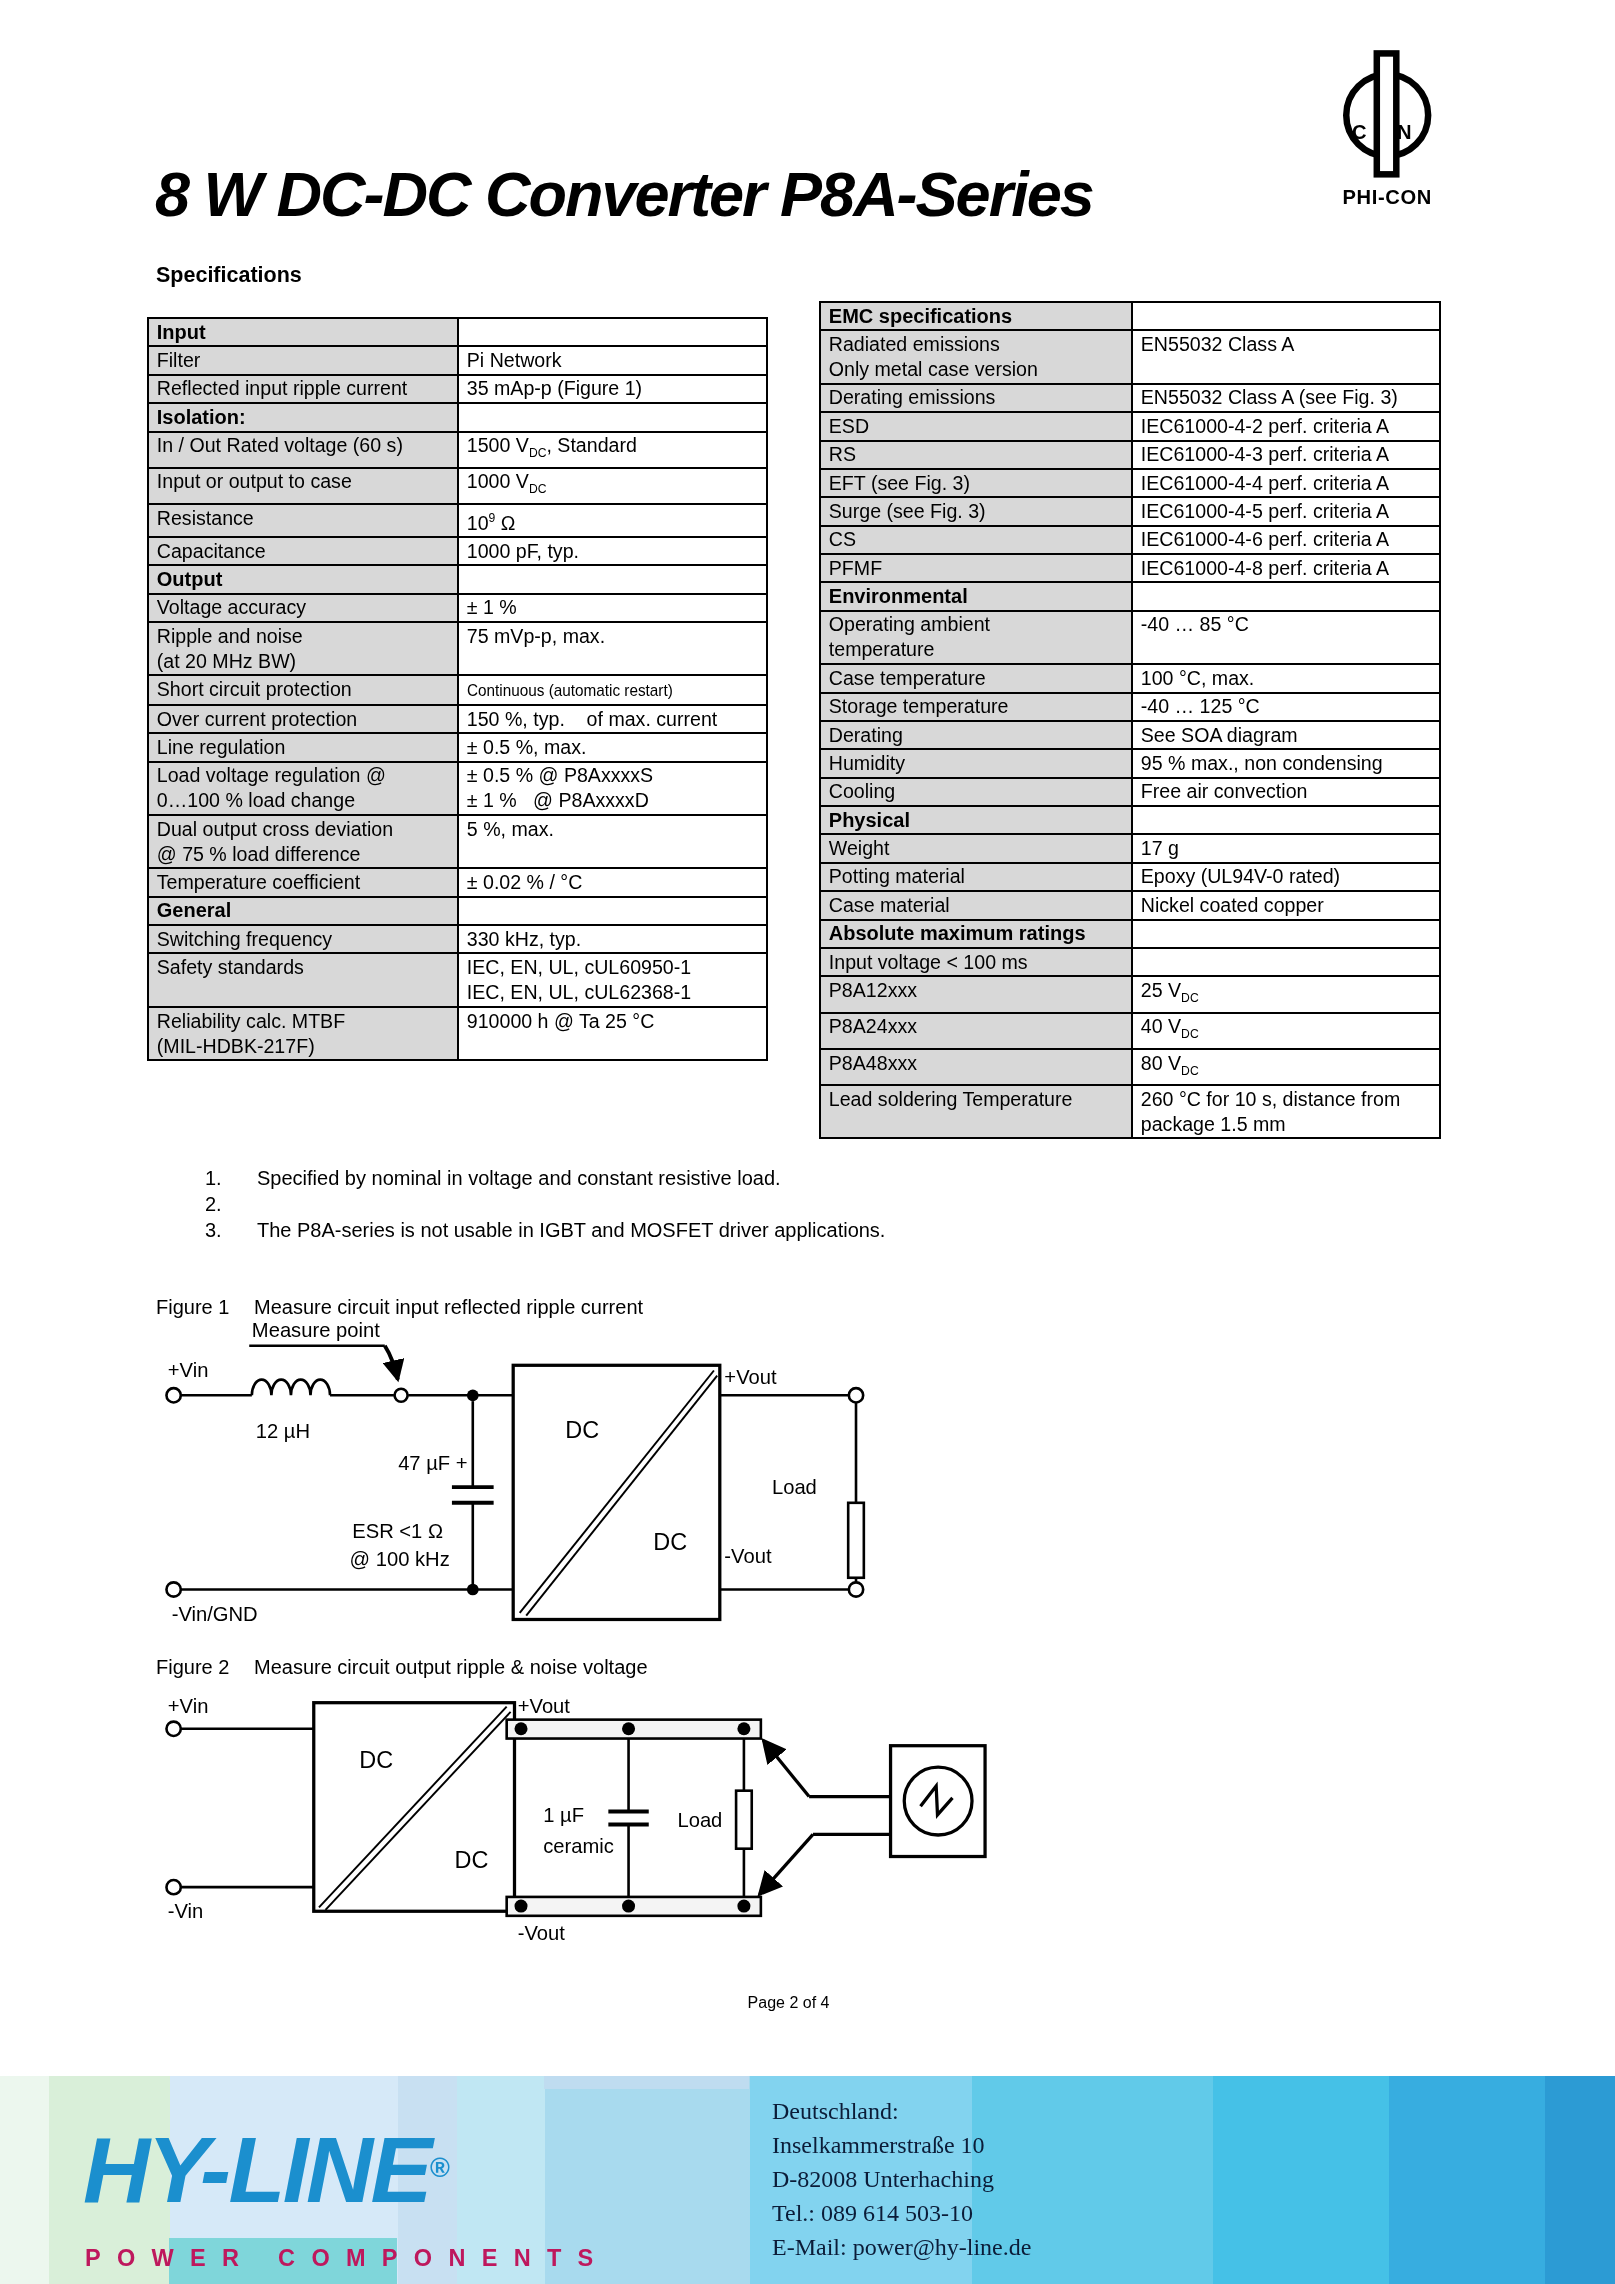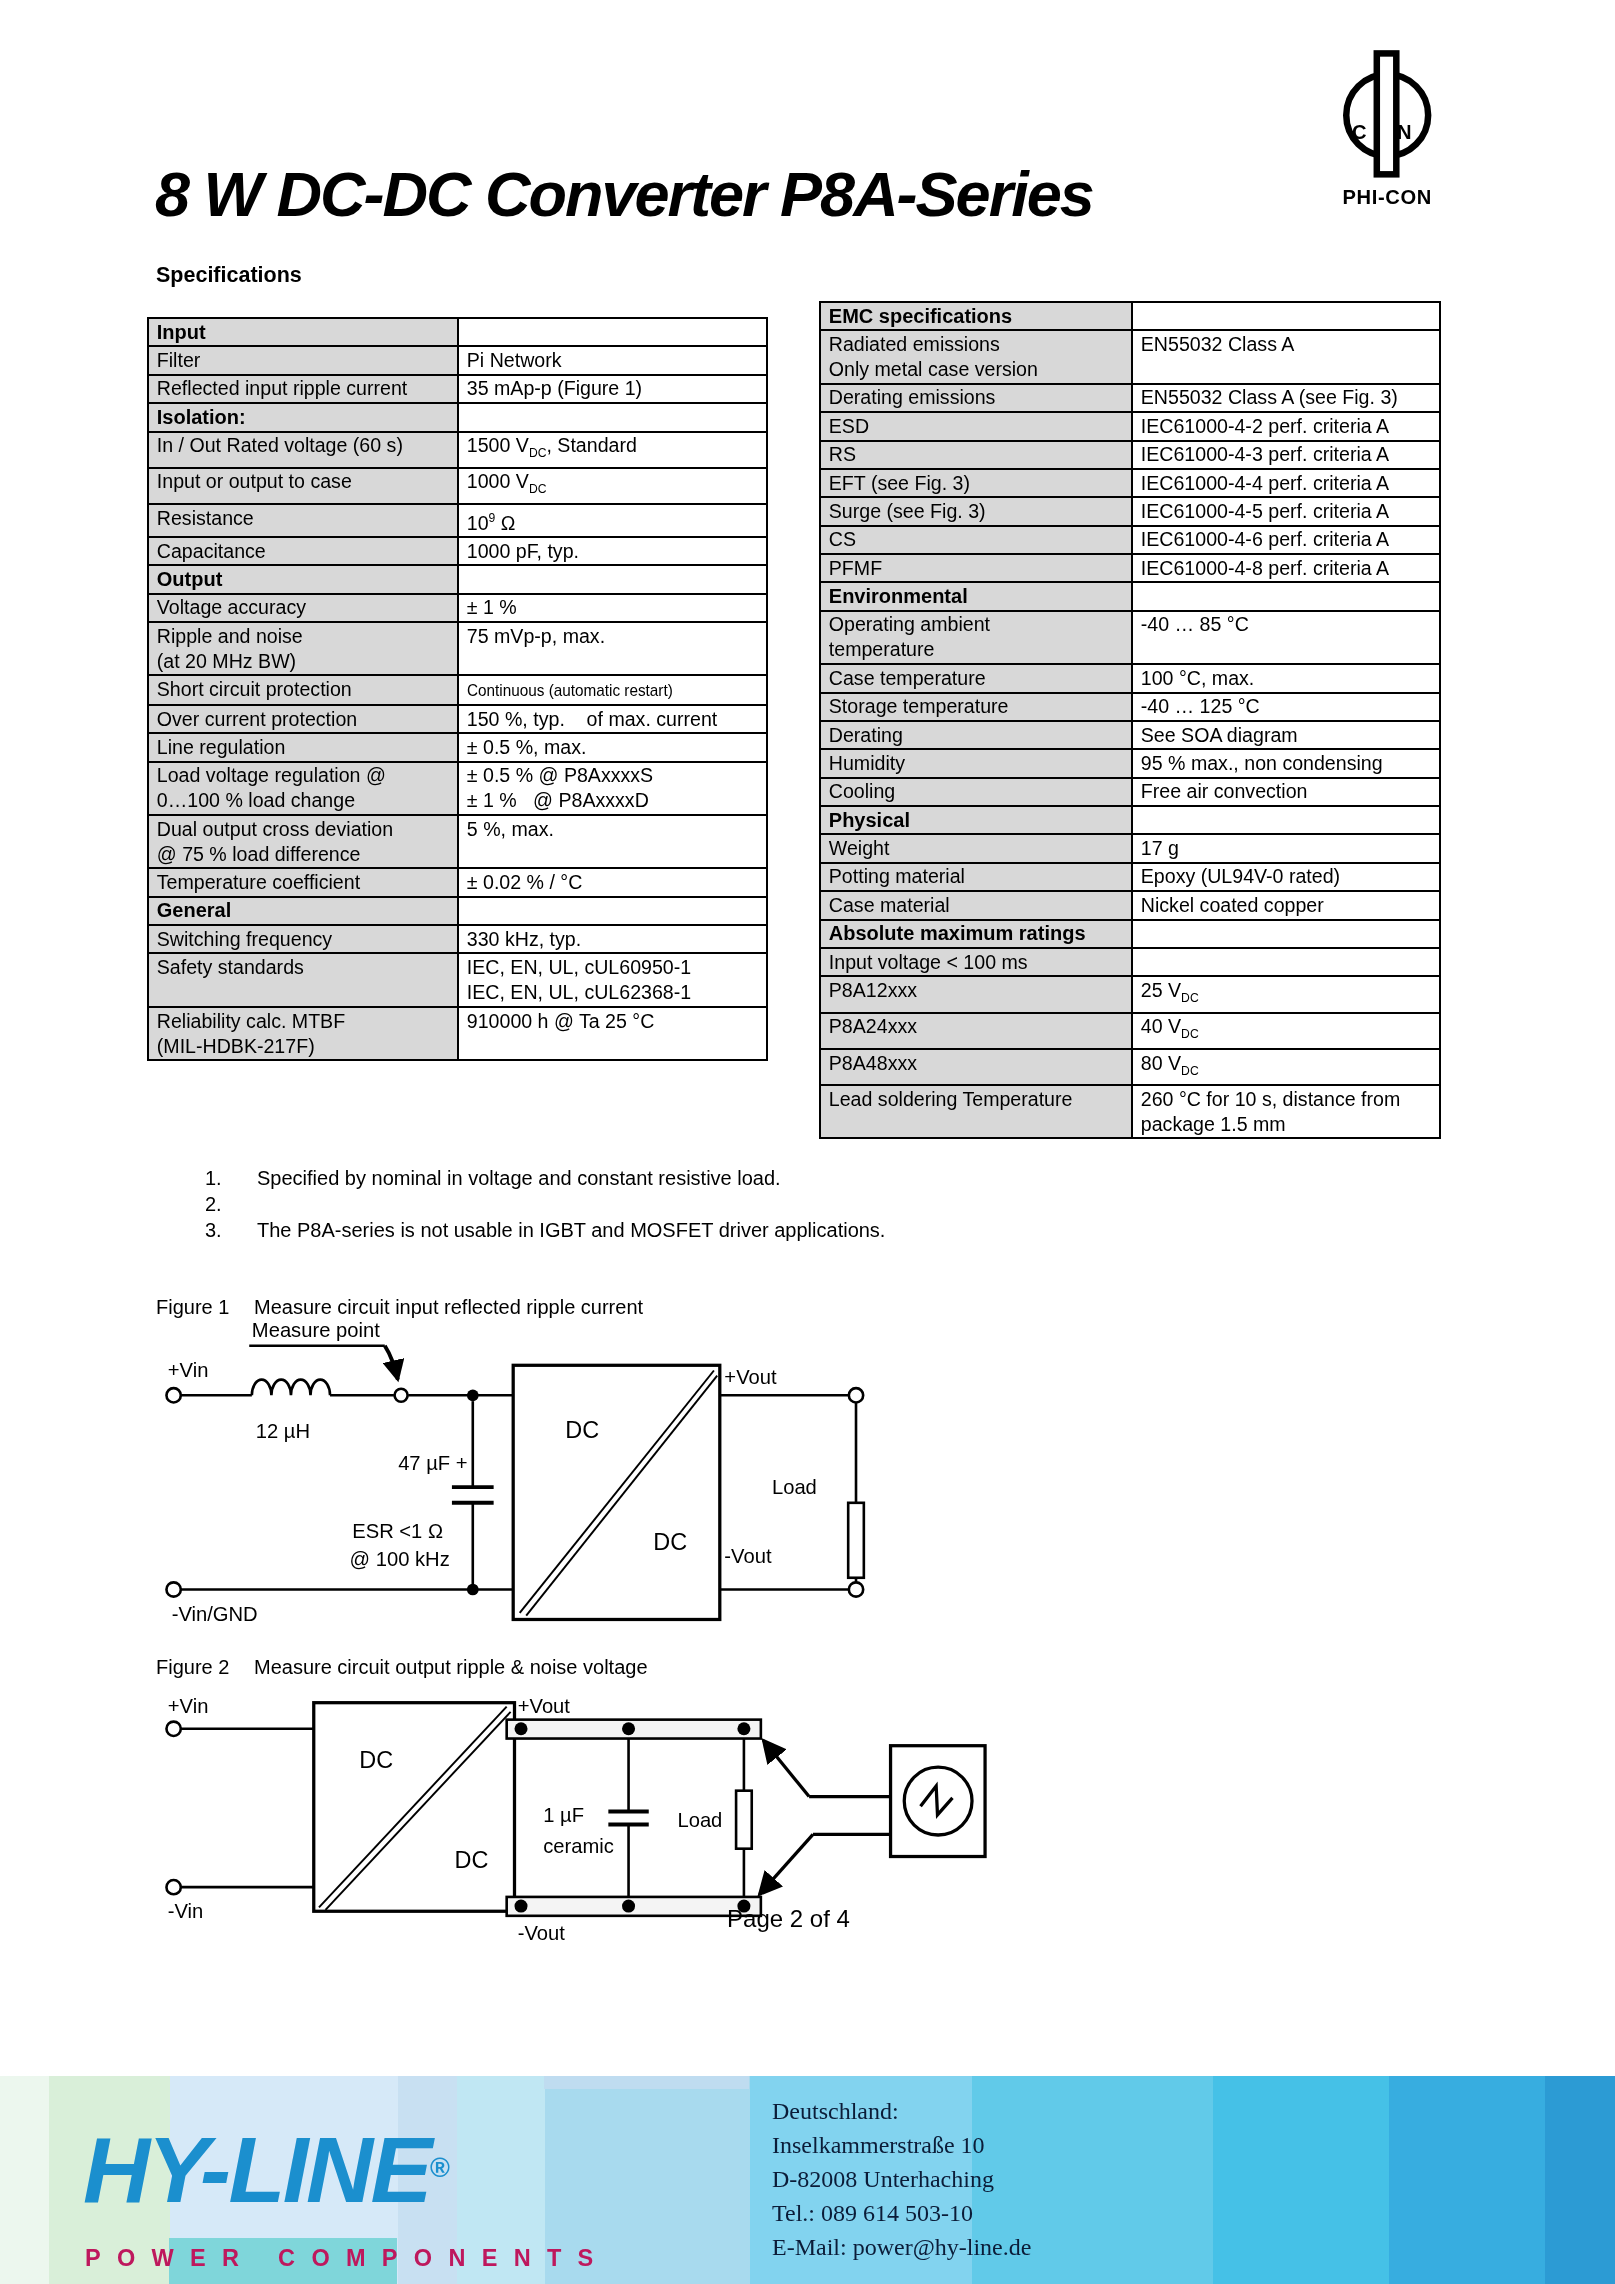--- a/index.html
+++ b/index.html
@@ -18,21 +18,21 @@
   .condensed{display:inline-block;font-size:17px;transform:scaleX(0.9);transform-origin:0 50%;white-space:nowrap;}
   sub{font-size:0.62em;}
   sup{font-size:0.62em;}
   .note-row{display:flex;font-size:20px;line-height:26px;}
   .note-num{width:52px;}
   #notes{left:205px;top:1165px;}
   .figcap{font-size:20px;white-space:nowrap;}
   .figcap .cap-label{display:inline-block;width:98px;margin-top:11px;}
   #fig1-caption{left:156px;top:1285px;}
   #fig2-caption{left:156px;top:1645px;}
-  #page-number{left:704px;top:1905px;width:169px;text-align:center;font-size:24px;}
+  #page-number{left:704px;top:1994px;width:169px;text-align:center;font-size:16px;}
   svg text{font-family:"Liberation Sans", sans-serif;font-size:31px;fill:#000;}
   svg text.dc{font-size:36px;}
   
   #footer{left:0;top:2076px;width:1616px;height:208px;}
   #footer-bands{position:absolute;left:0;top:0;width:100%;height:100%;display:flex;}
   .band{height:100%;}
   .patch{position:absolute;}
   #brand-block{position:absolute;left:83px;top:2126px;}
   #brand-word{font-size:93px;font-weight:bold;font-style:italic;letter-spacing:-2.6px;line-height:85px;white-space:nowrap;}
   #brand-reg{font-size:27px;font-weight:bold;font-style:normal;vertical-align:25px;}

